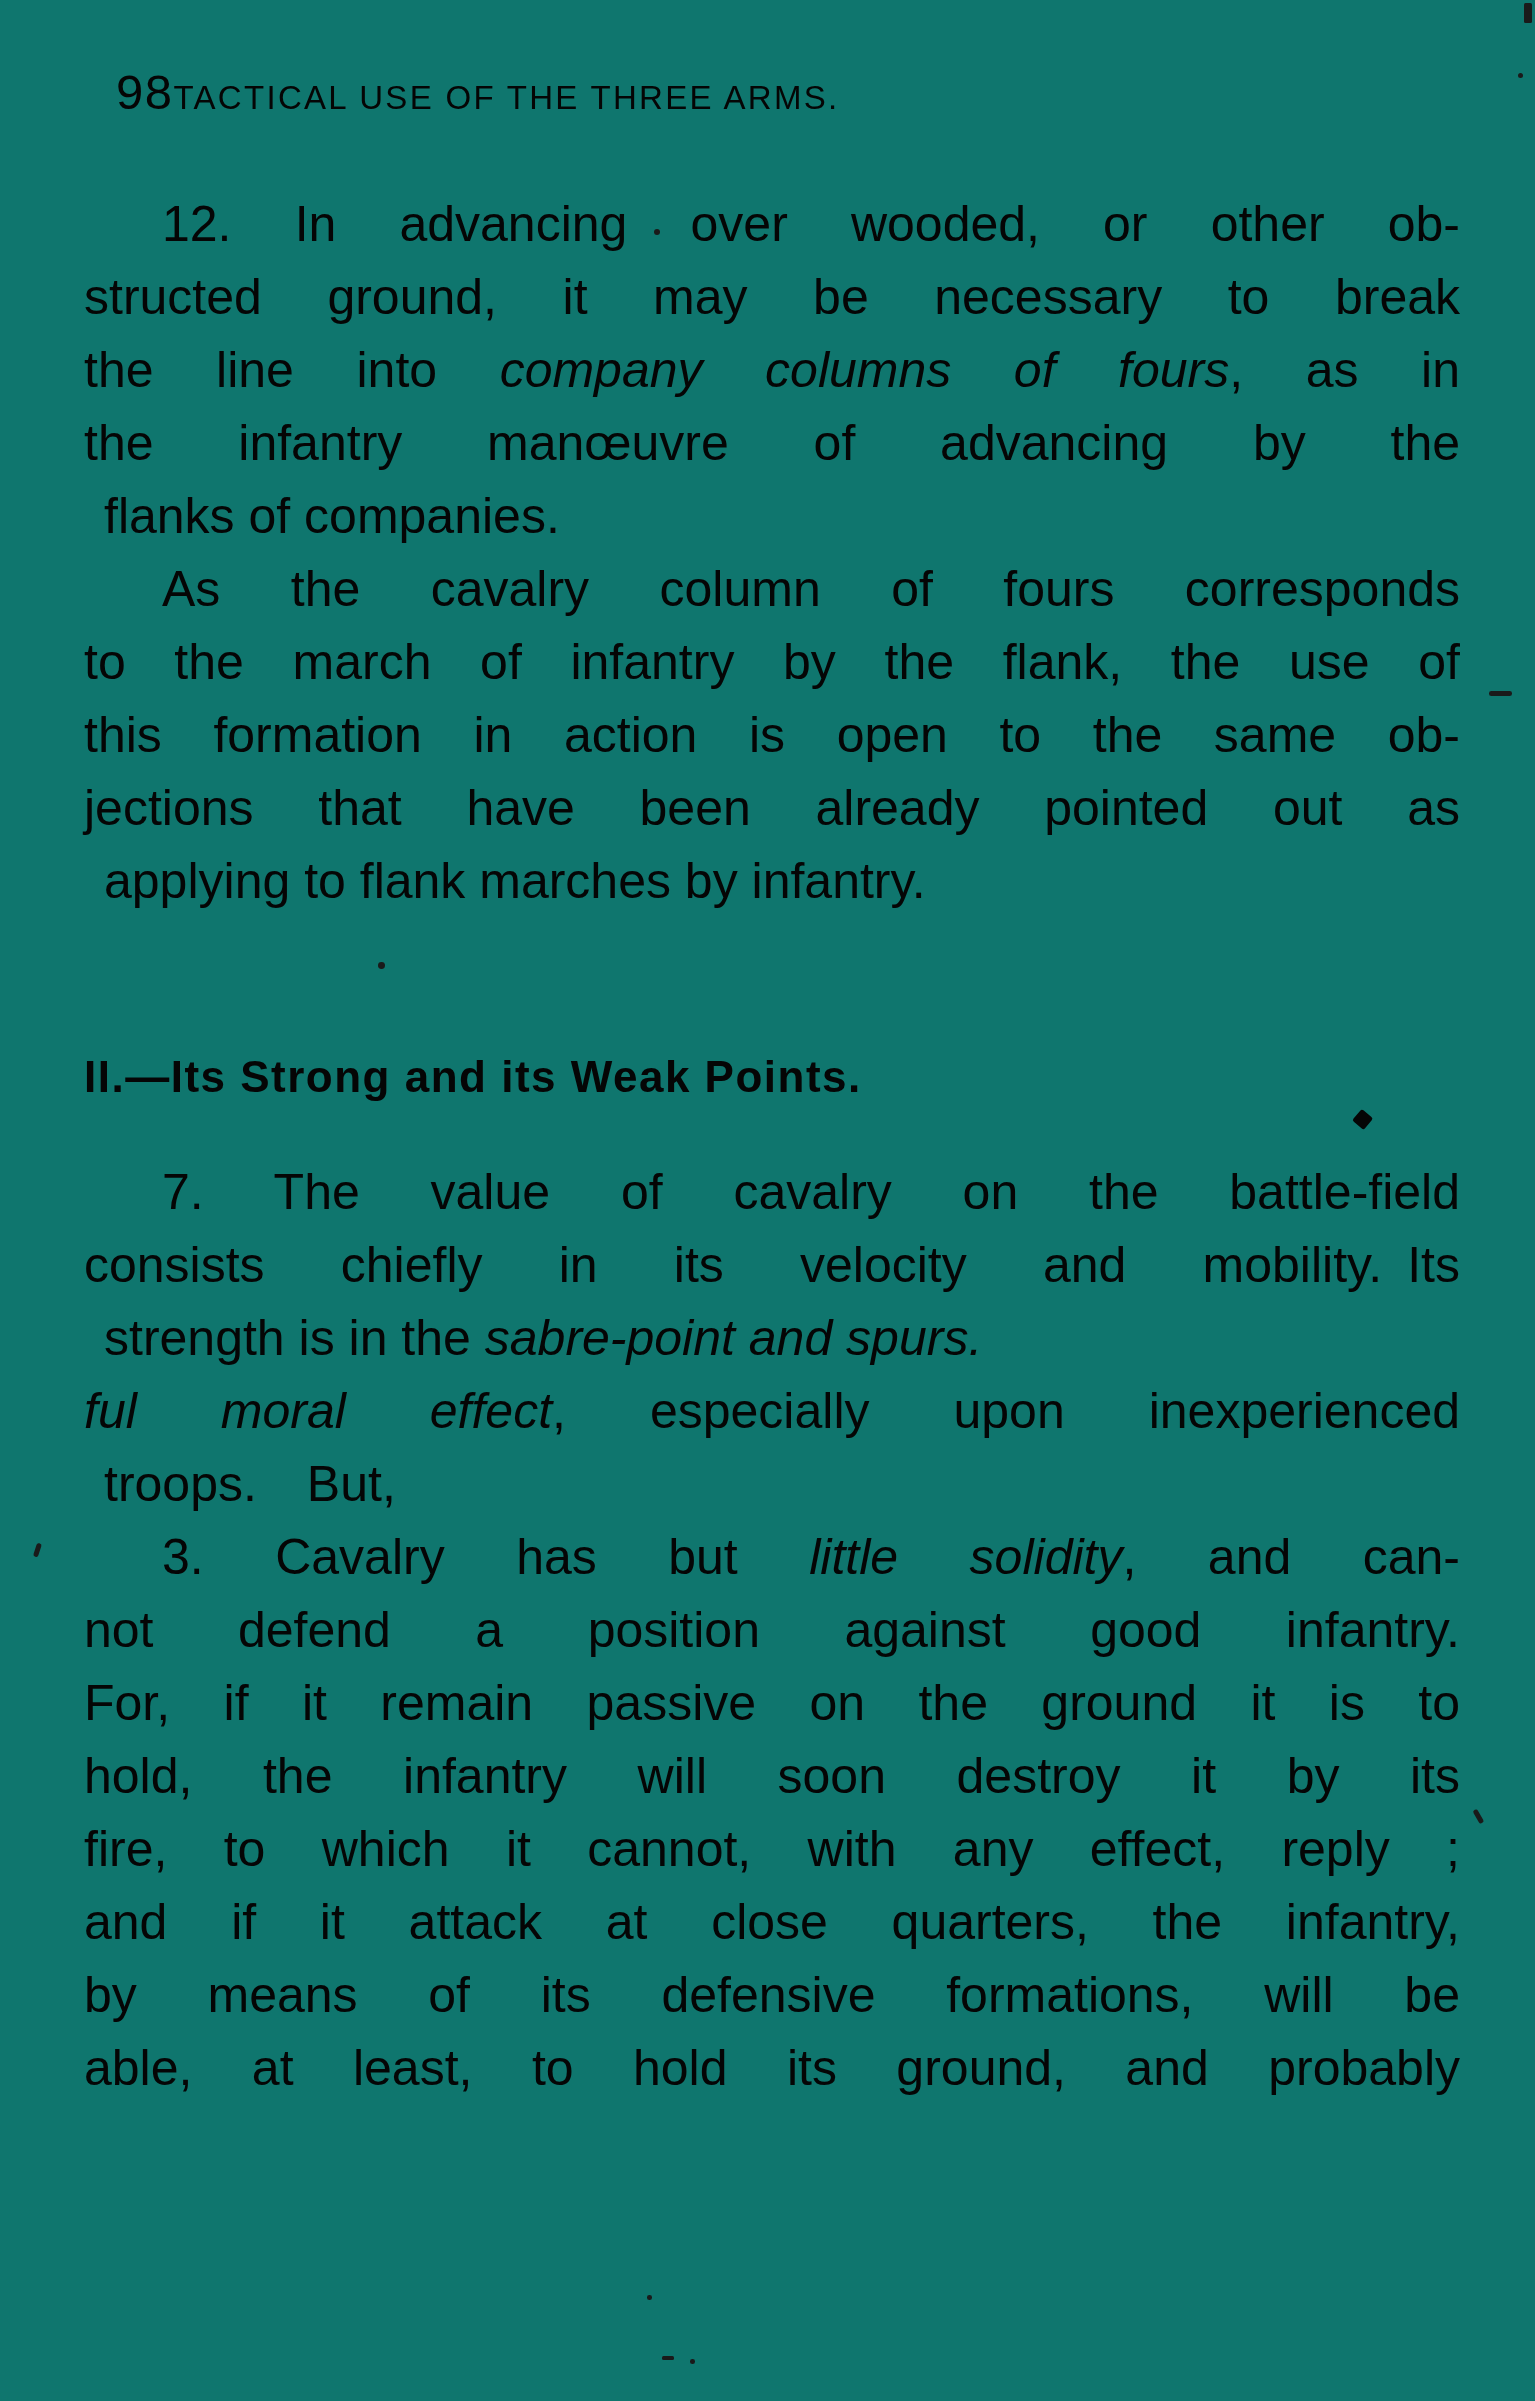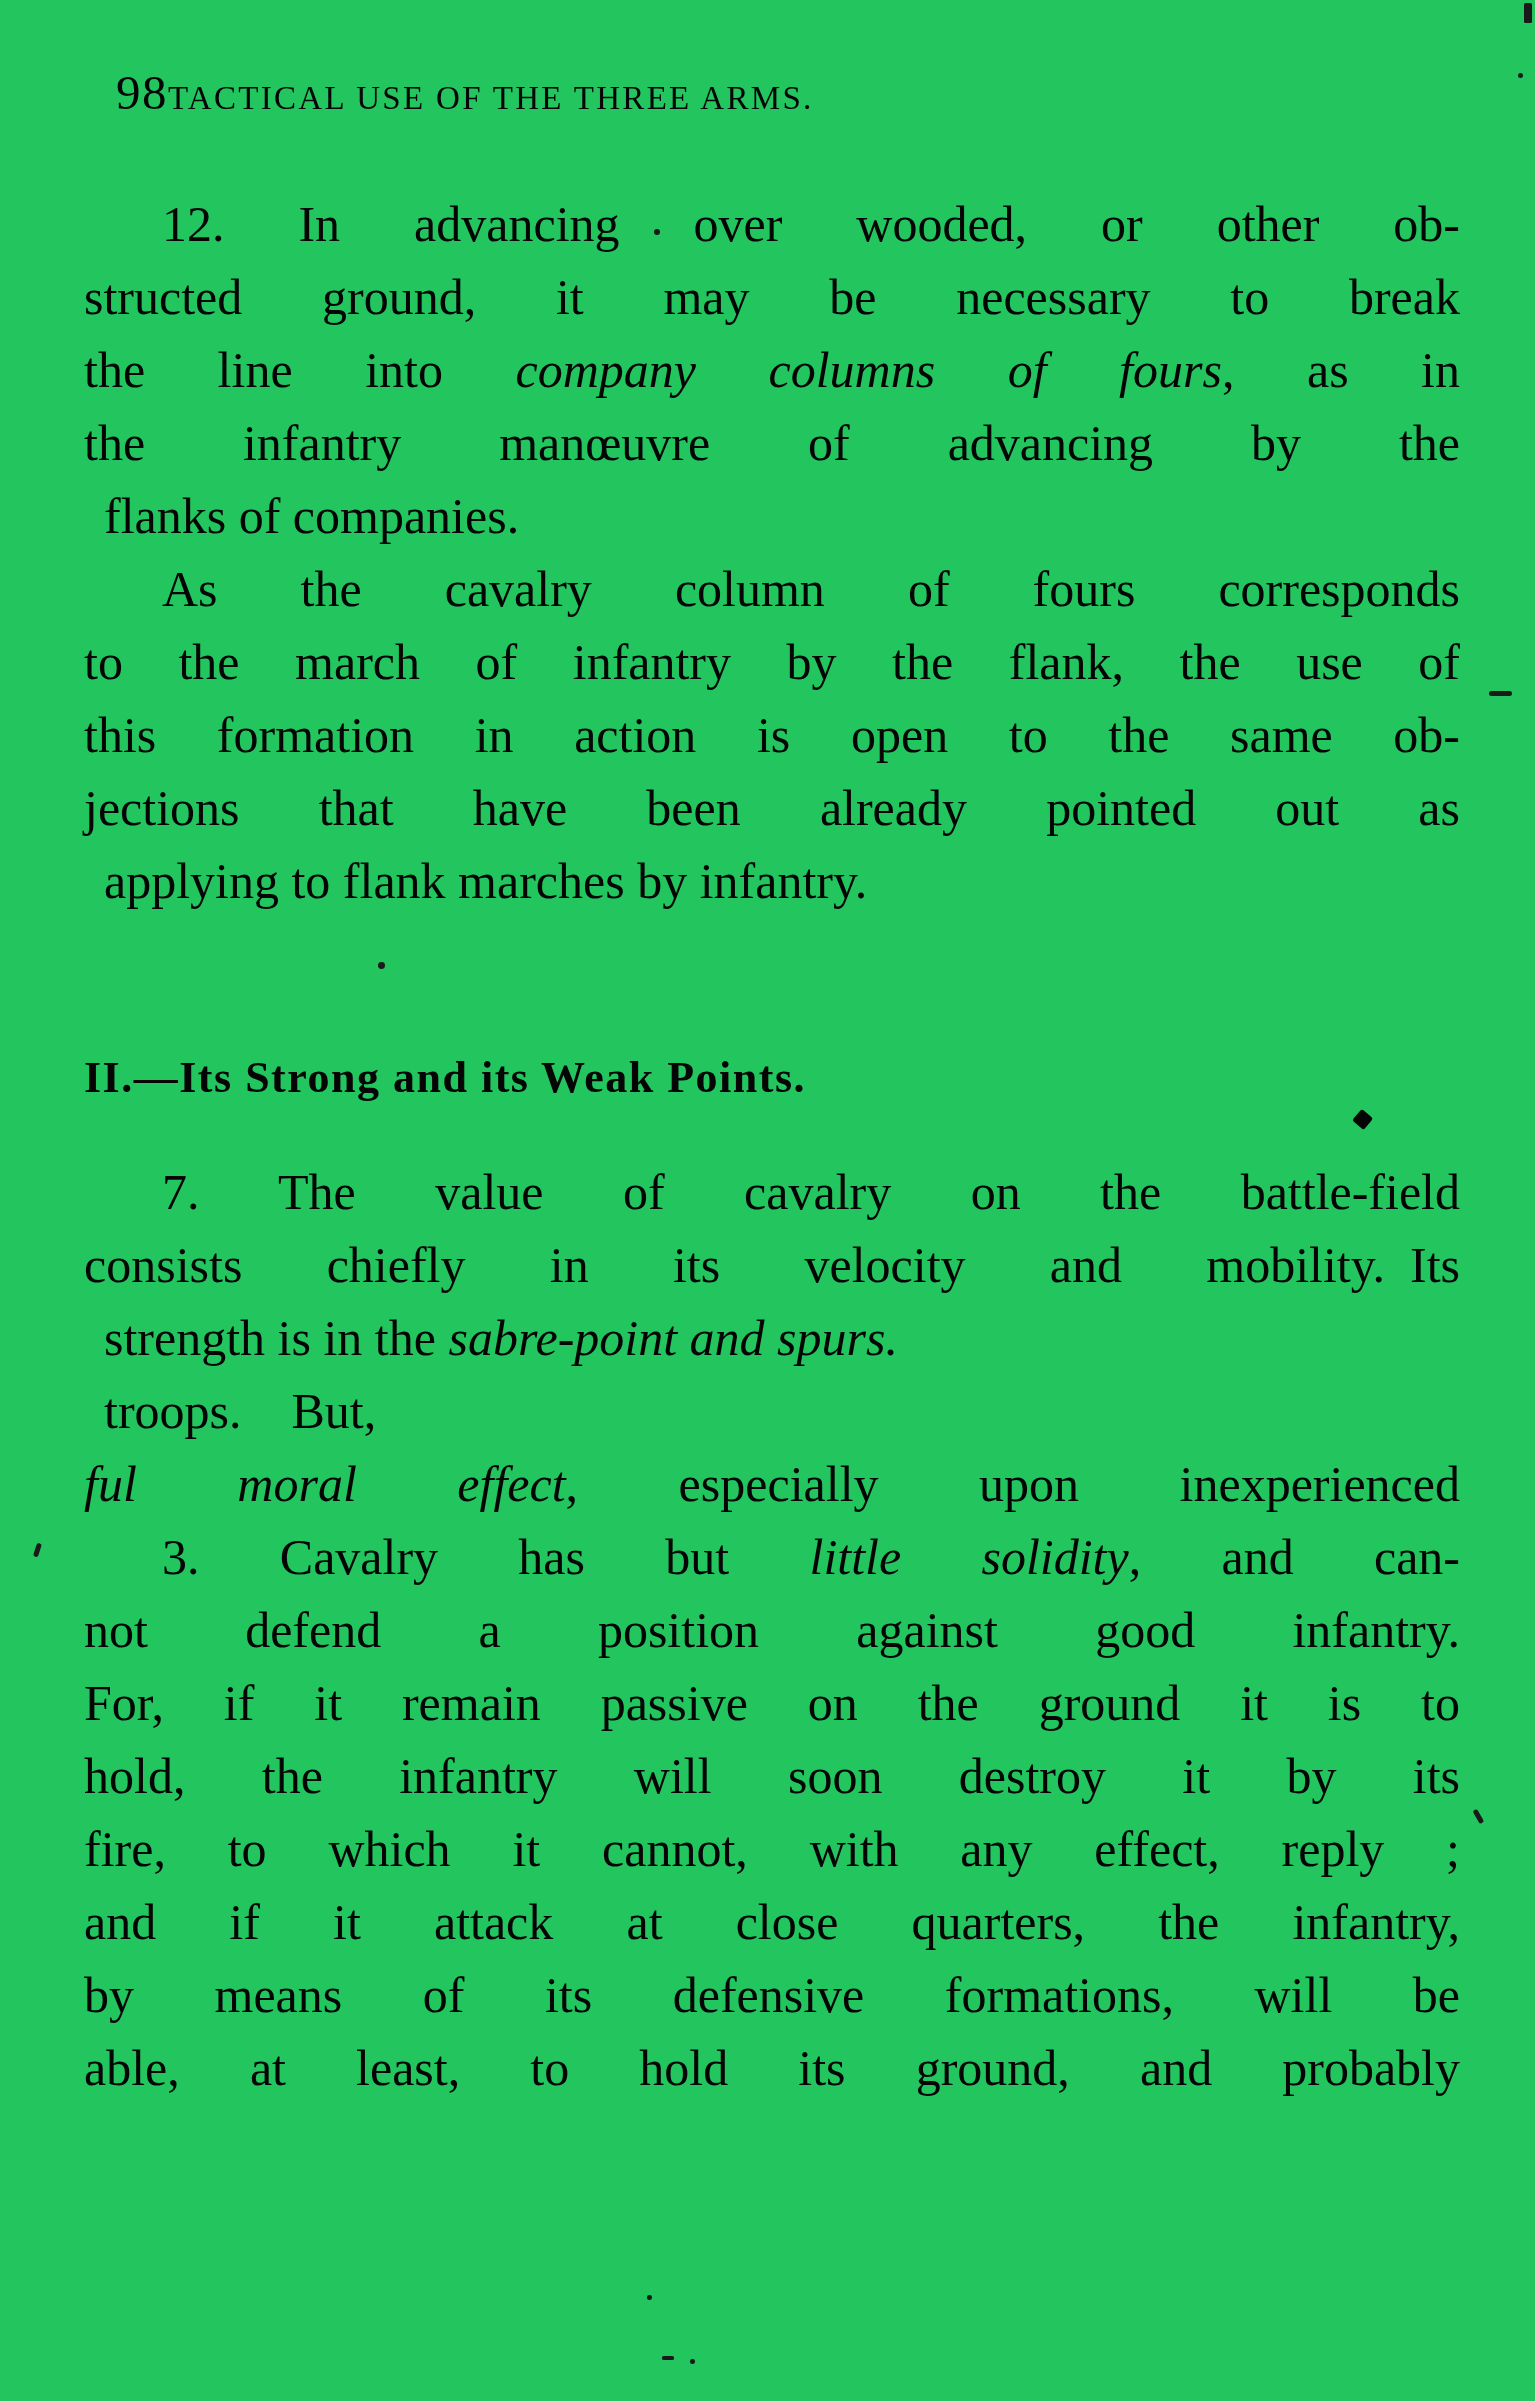--- a/index.html
+++ b/index.html
@@ -1,22 +1,22 @@
 <!DOCTYPE html>
 <html style="font-size:12.2px"><head>
 <meta charset="utf-8">
 <style>
   html, body { margin: 0; padding: 0; background: #e8e8e8; }
   .page {
     position: relative;
     width: 1535px;
     height: 2401px;
-    background: #22c55e;
+    background: #0f766e;
     color: #050505;
-    font-family: Liberation Serif, serif;
+    font-family: Liberation Sans, sans-serif;
     overflow: hidden;
   }
   .header {
     position: absolute;
     top: 64px;
     left: 116px;
     display: flex;
     align-items: baseline;
   }
   .pagenum {
@@ -117,22 +117,22 @@
       <span class="diamond"></span>
     </div>
 
     <div>
         <div class="para">
           <div class="line first"><span>7. The value of cavalry on the battle-field</span></div>
           <div class="line"><span>consists chiefly in its velocity and mobility. Its</span></div>
           <div class="line last"><span>strength is in the </span><span class="it">sabre-point and spurs.</span></div>
         </div>
         <div class="para">
+          <div class="line"><span class="it">ful moral effect</span><span>, especially upon inexperienced</span></div>
           <div class="line last"><span>troops. But,</span></div>
-          <div class="line"><span class="it">ful moral effect</span><span>, especially upon inexperienced</span></div>
         </div>
         <div class="para">
           <div class="line first"><span>3. Cavalry has but </span><span class="it">little solidity</span><span>, and can-</span></div>
           <div class="line"><span>not defend a position against good infantry.</span></div>
           <div class="line"><span>For, if it remain passive on the ground it is to</span></div>
           <div class="line"><span>hold, the infantry will soon destroy it by its</span></div>
           <div class="line"><span>fire, to which it cannot, with any effect, reply ;</span></div>
           <div class="line"><span>and if it attack at close quarters, the infantry,</span></div>
           <div class="line"><span>by means of its defensive formations, will be</span></div>
           <div class="line"><span>able, at least, to hold its ground, and probably</span></div>

